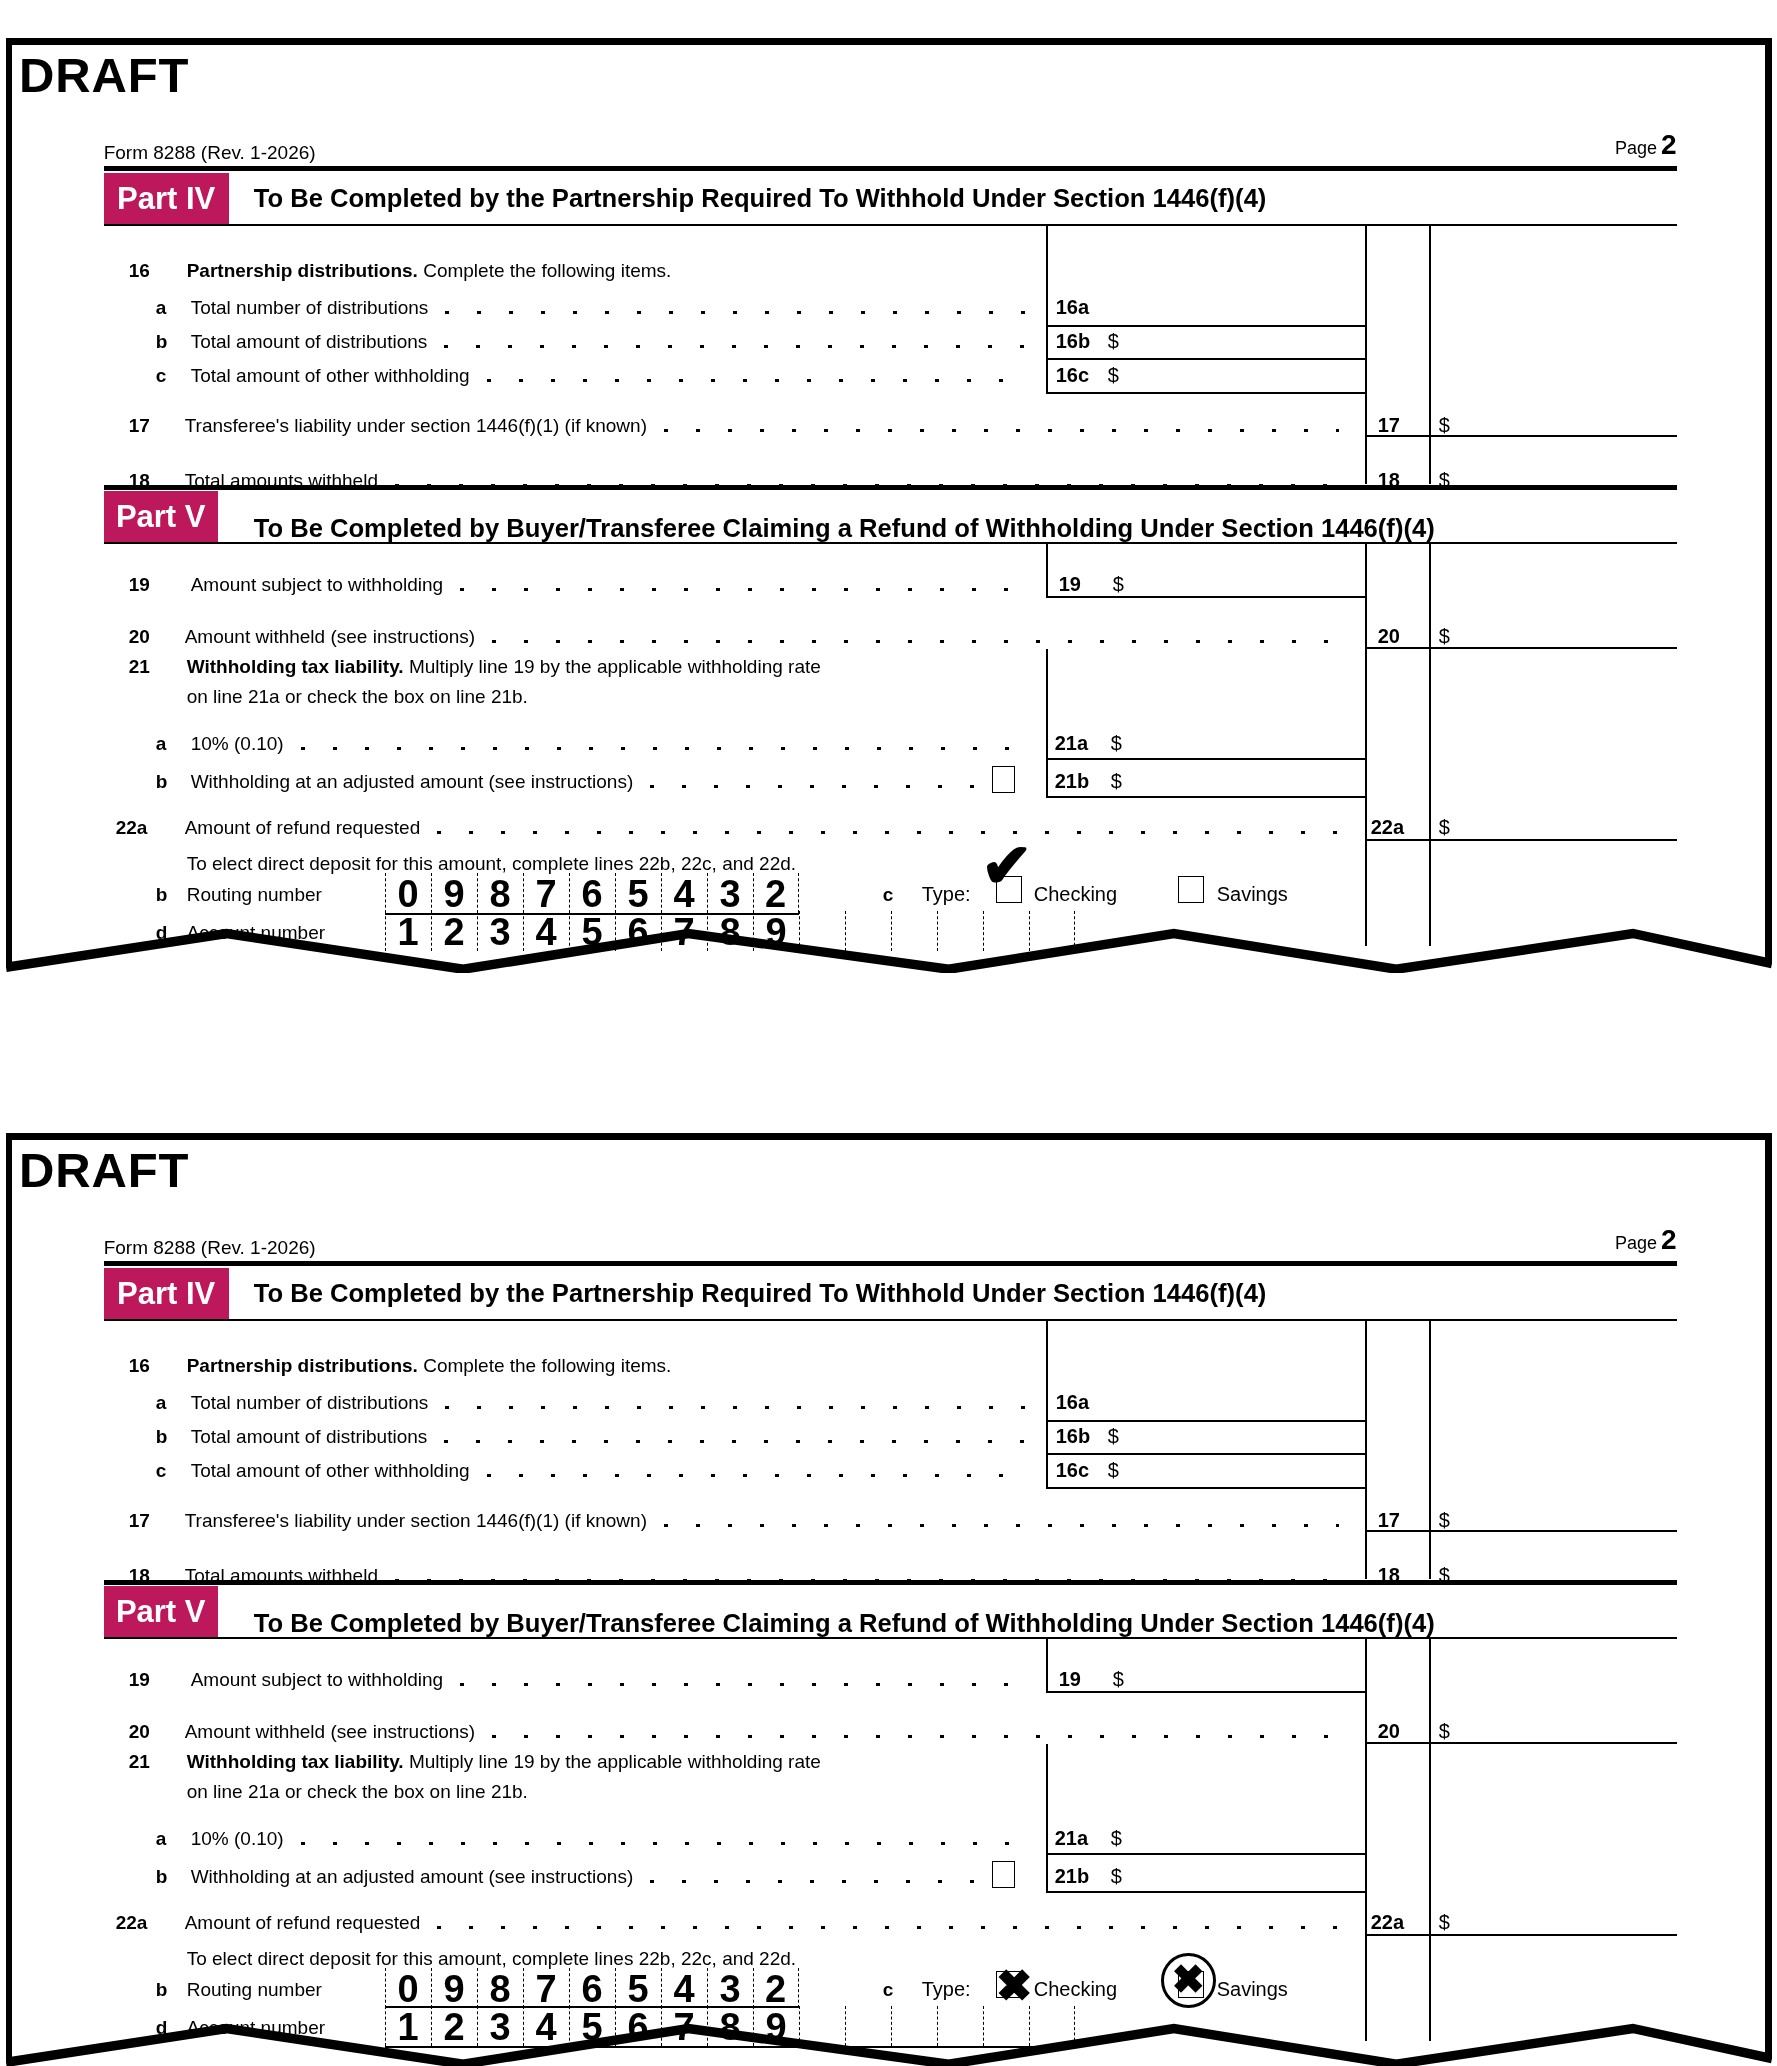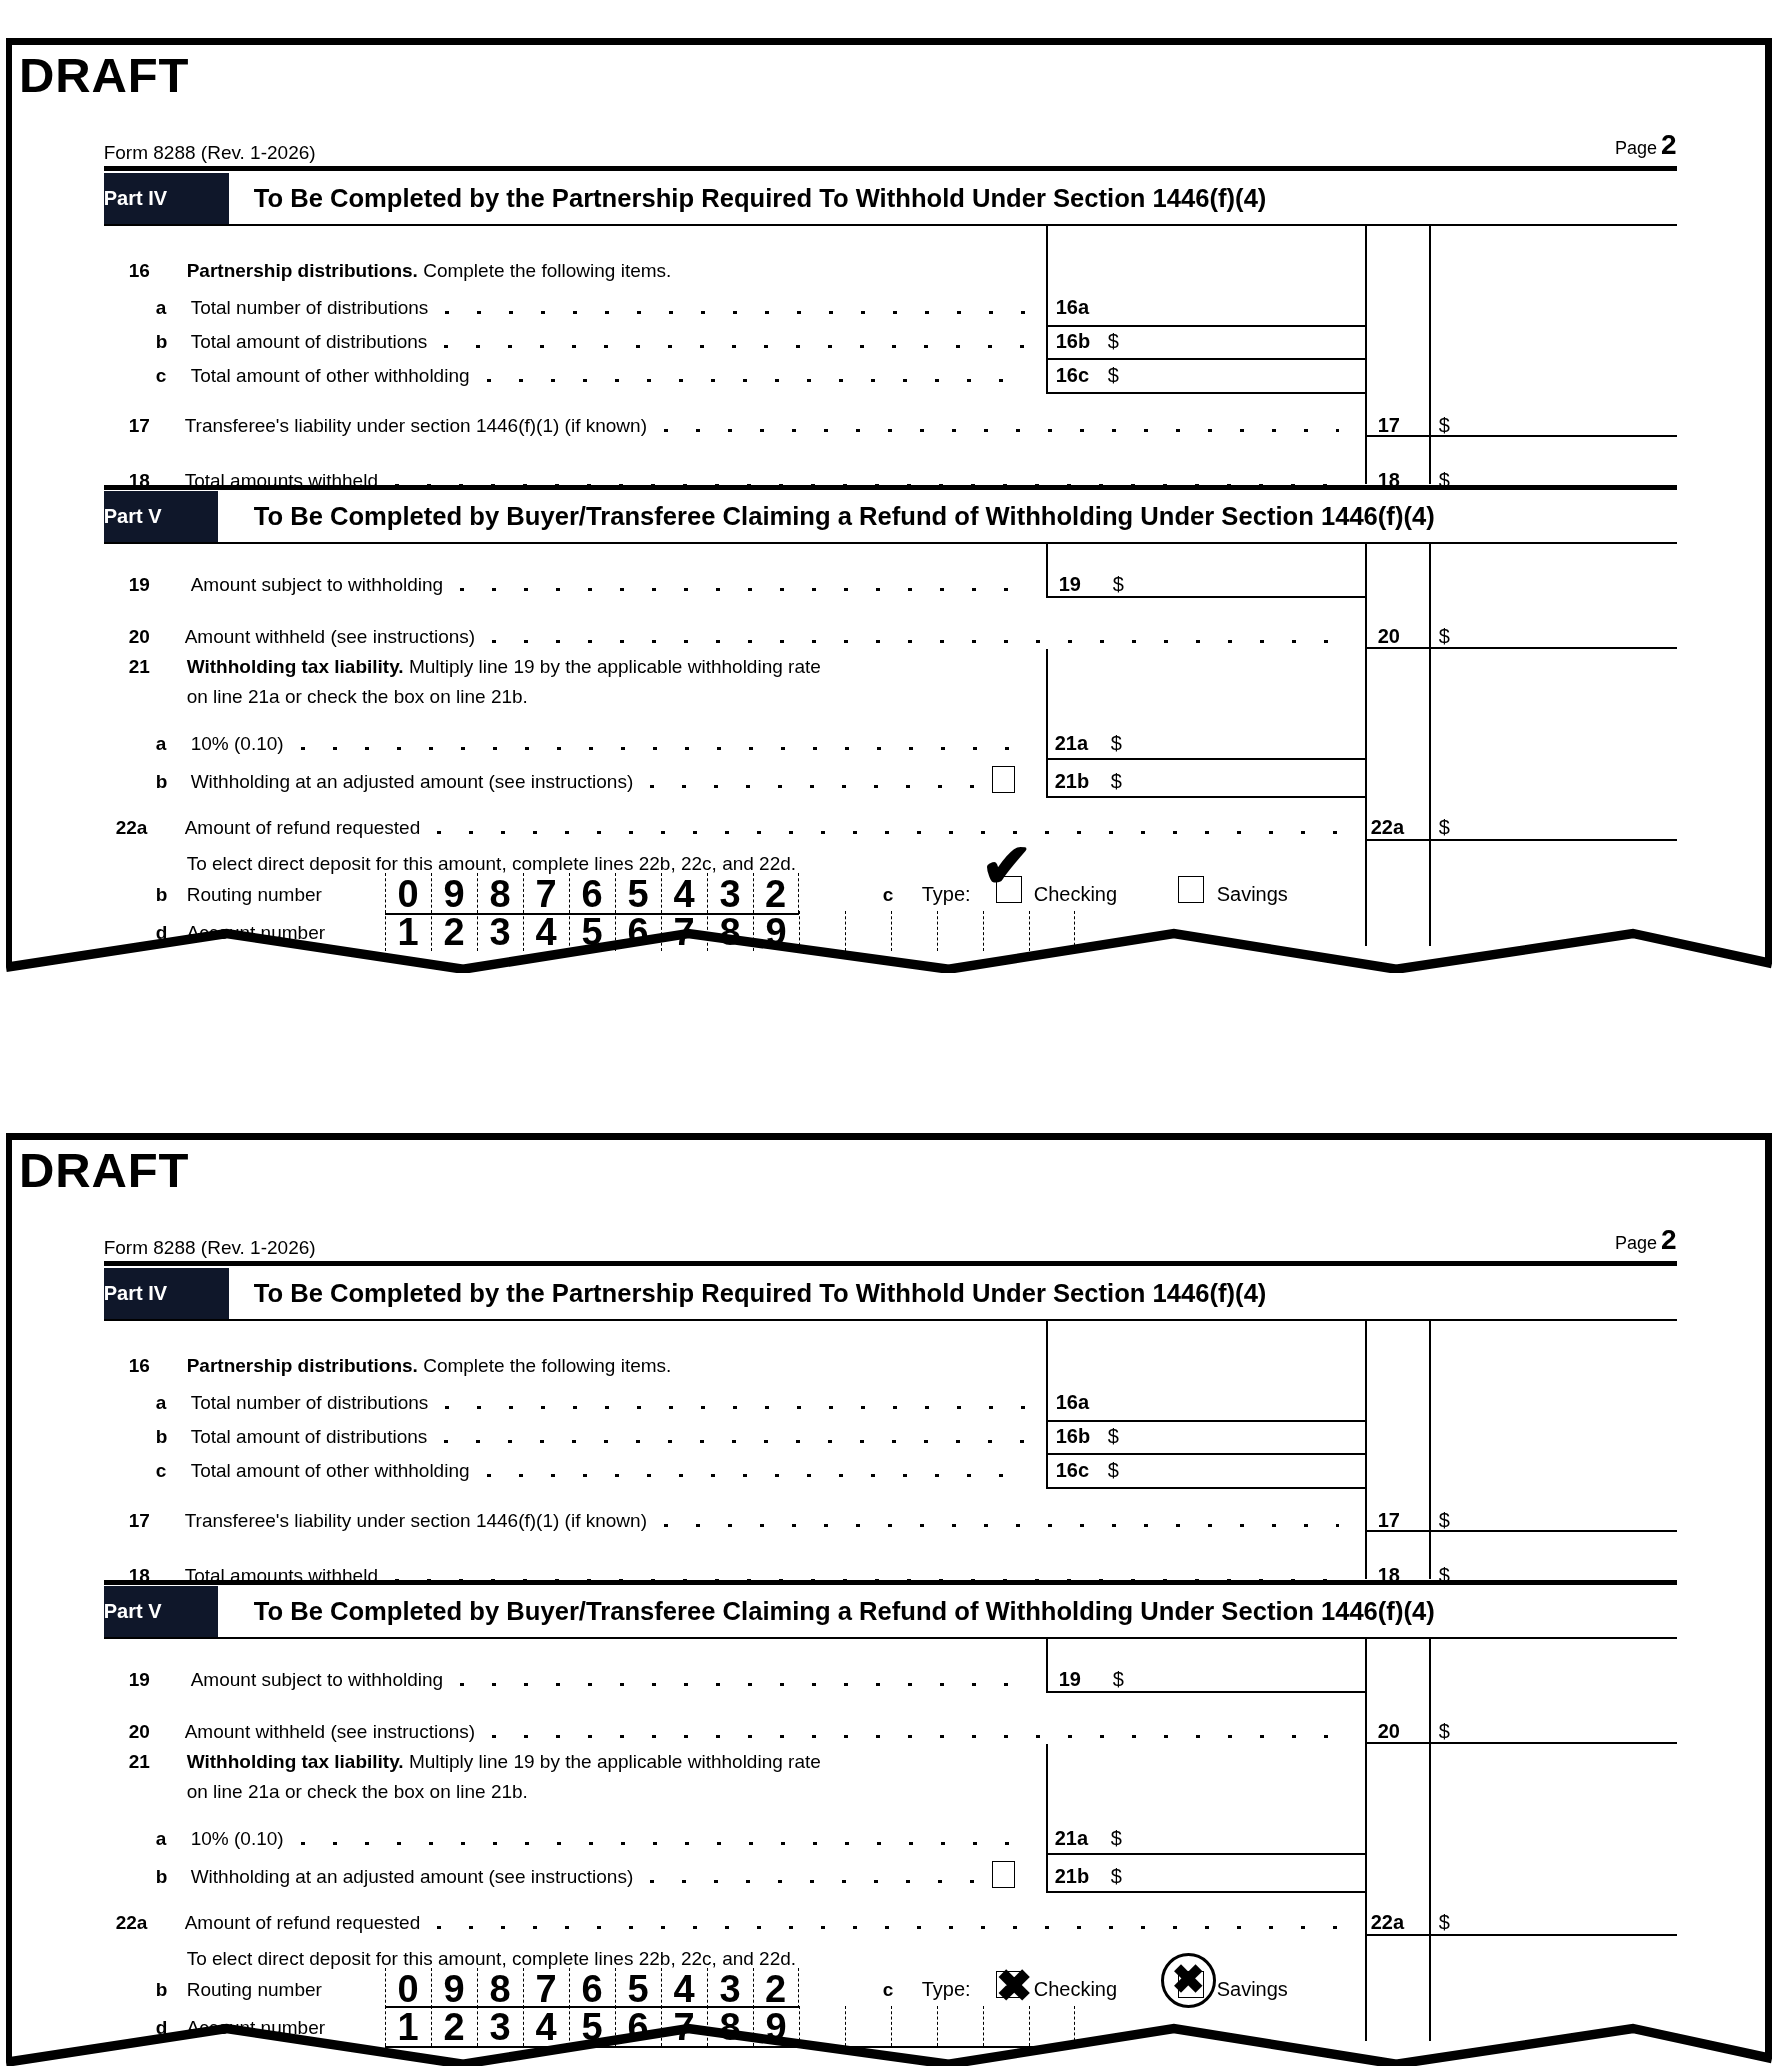--- a/index.html
+++ b/index.html
@@ -18,26 +18,26 @@
   .draft{left:13.2px;top:11.4px;font-size:49px;line-height:53px;font-weight:700;letter-spacing:0.9px}
   .formline{left:98px;top:103px;font-size:19px}
   .pageno{position:absolute;left:1476px;top:91px;width:195px;text-align:right}
   .pg{font-size:18px}
   .pgn{font-size:28px;font-weight:700}
   .rule{position:absolute;background:#000}
   .rule1{left:98px;top:128px;width:1573px;height:4.7px}
   .rule2{left:98px;top:447px;width:1573px;height:4.7px}
   .barline4{left:98px;top:186px;width:1573px;height:1.9px}
   .barline5{left:98px;top:504px;width:1573px;height:1.9px}
-  .parttag{position:absolute;background:#0f172a;color:#fff;font-weight:700;font-size:20px;}
+  .parttag{position:absolute;background:#be185d;color:#fff;font-weight:700;font-size:31px;text-align:center}
   .tag4{left:98px;top:135px;width:125px;height:51px;line-height:51px}
   .tag5{left:98px;top:453px;width:114px;height:51px;line-height:51px}
   .parttitle{position:absolute;font-weight:700;font-size:25.6px;line-height:51px}
   .title4{left:248px;top:135px}
-  .title5{left:248px;top:453px}
+  .title5{left:248px;top:465px}
   .v{position:absolute;width:1.9px;background:#000}
   .vA{left:1040px;top:188px;height:166px}
   .vB{left:1359px;top:188px;height:258px}
   .vC{left:1423px;top:188px;height:258px}
   .vD{left:1040px;top:506px;height:54px}
   .vE{left:1359px;top:506px;height:402px}
   .vF{left:1423px;top:506px;height:402px}
   .vG{left:1040px;top:611px;height:147px}
   .h{position:absolute;height:1.9px;background:#000}
   .hA{left:1040px;top:287px;width:321px}

